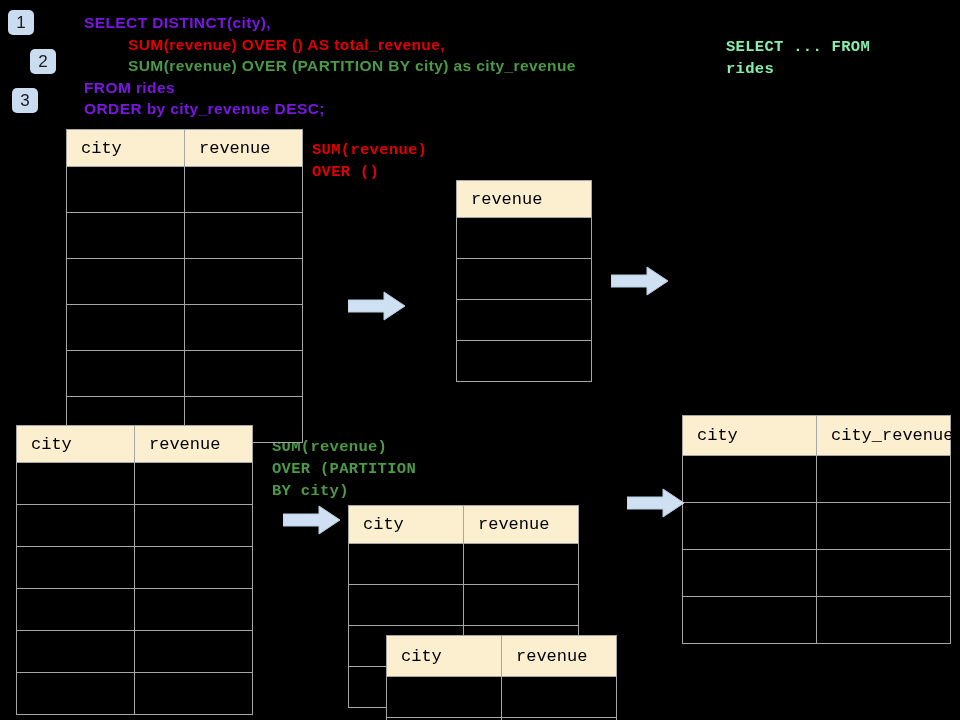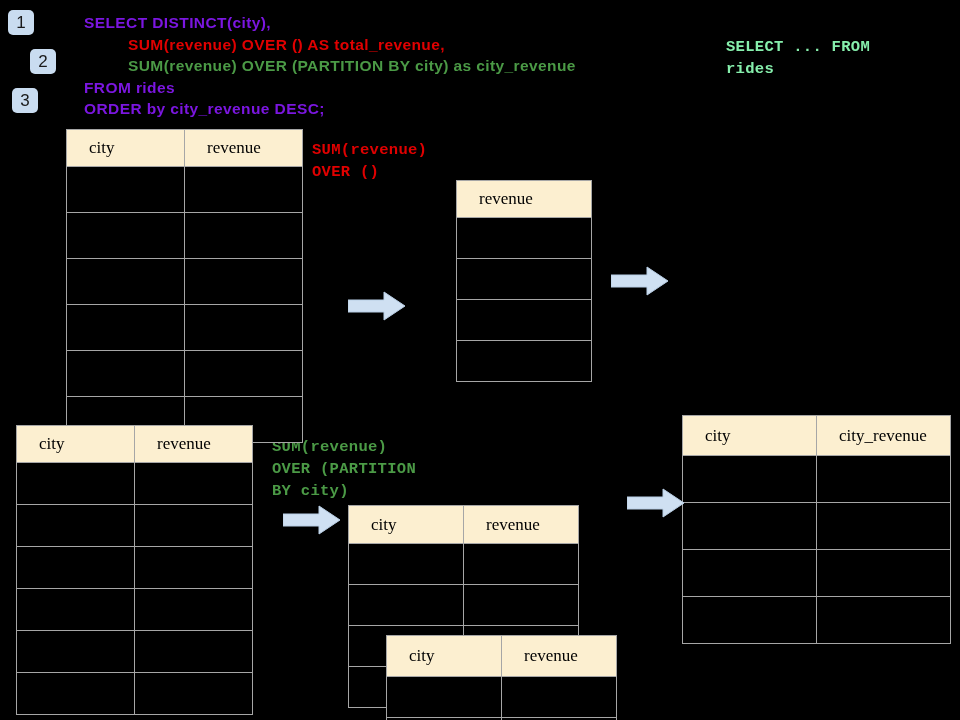--- a/index.html
+++ b/index.html
@@ -61,25 +61,25 @@
     background: #000000;
   }
   .tbl th, .tbl td {
     border: 1px solid #a6a6a6;
     padding: 0;
     margin: 0;
   }
   .tbl th {
     background: #fcefd0;
     color: #000000;
-    font-family: Liberation Serif, serif;
+    font-family: Liberation Mono, monospace;
     font-size: 17px;
     font-weight: normal;
     text-align: left;
-    padding-left: 22px;
+    padding-left: 14px;
     height: 36px;
     box-sizing: border-box;
     white-space: nowrap;
   }
   .tbl td {
     background: #000000;
     height: 41px;
     box-sizing: border-box;
   }
 

